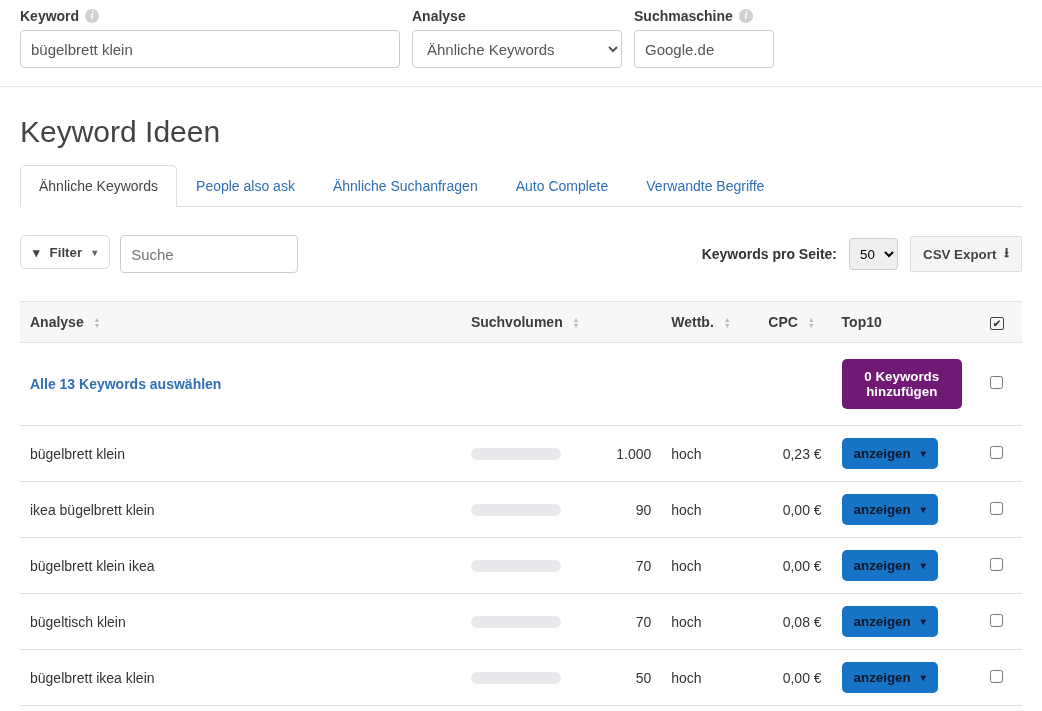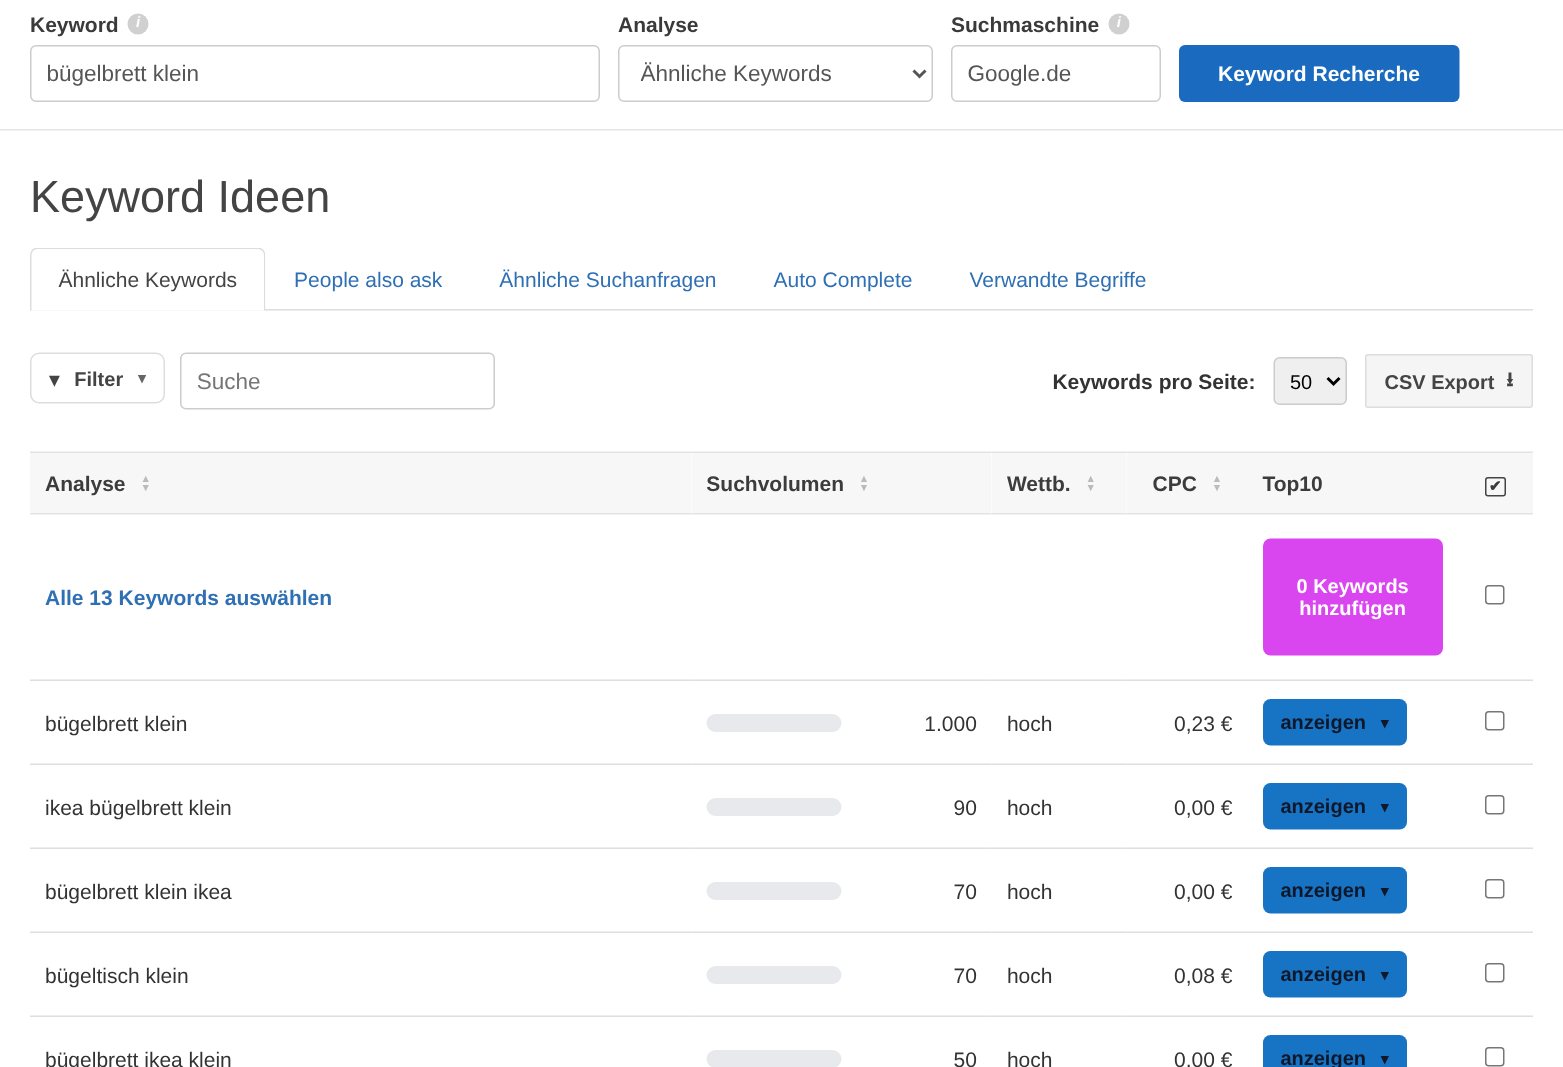--- a/index.html
+++ b/index.html
@@ -18,36 +18,36 @@
   .btn-primary { background:#1a6bbf; color:#fff; border:none; height:38px; padding:0 26px; font-weight:600; }
   .page { padding: 10px 20px 0 20px; }
   h1.page-title { font-size: 30px; font-weight: 400; color:#444; margin: 18px 0 16px 0; }
   .tabs { display:flex; border-bottom:1px solid #ddd; }
   .tab { padding: 12px 18px; color:#2f6fb4; cursor:pointer; border:1px solid transparent; border-bottom:none; border-top-left-radius:5px; border-top-right-radius:5px; }
   .tab.active { color:#444; border-color:#ddd; background:#fff; position:relative; }
   .tab.active::after { content:""; position:absolute; left:0; right:0; bottom:-1px; height:1px; background:#fff; }
   .toolbar { display:flex; align-items:center; justify-content:space-between; margin:28px 0 28px 0; }
   .toolbar-left { display:flex; gap:10px; }
   .filter-btn { height:34px; border:1px solid #ddd; border-radius:6px; background:#fff; padding:0 12px; display:inline-flex; align-items:center; gap:10px; color:#444; cursor:pointer; font-weight:600; }
-  .search-box { height:34px; border:1px solid #ccc; border-radius:6px; padding:0 10px; width:210px; font-size:14px; col }
+  .search-box { height:34px; border:1px solid #ccc; border-radius:6px; padding:0 10px; width:178px; font-size:14px; col }
   .toolbar-right { display:flex; align-items:center; gap:12px; }
   .per-page-label { font-weight:700; color:#333; }
   .per-page-select { height:32px; border:1px solid #ccc; border-radius:4px; padding:0 6px; }
   .export-btn { height:36px; border:1px solid #ddd; background:#f5f5f5; border-radius:2px; padding:0 12px; display:inline-flex; align-items:center; gap:8px; color:#444; cursor:pointer; font-weight:600; }
   table { width:100%; border-collapse:collapse; }
   thead th { background:#f7f7f7; text-align:left; font-size:14px; font-weight:700; color:#3c3c3c; padding:12px 10px; border-top:1px solid #e3e3e3; border-bottom:1px solid #e3e3e3; position:relative; }
   thead th.right { text-align:center; }
   .sort-arrows { display:inline-flex; flex-direction:column; font-size:7px; color:#bbb; line-height:6px; margin-left:6px; vertical-align:middle; }
   .checkhead { width:40px; text-align:center; }
   tbody td { padding:12px 10px; border-bottom:1px solid #dedede; font-size:14px; color:#333; }
   tbody td.right { text-align:right; }
   tbody td.center { text-align:center; }
   .select-all-row td { padding-top:16px; padding-bottom:16px; }
   .select-all-link { color:#2f6fb4; font-weight:700; cursor:pointer; }
-  .add-kw-btn { background:#d946ef; color:#fff; border:none; border-radius:5px; padding:24px 14px; font-weight:700; cursor:pointer; }
+  .add-kw-btn { background:#701a75; color:#fff; border:none; border-radius:5px; padding:10px 14px; font-weight:700; cursor:pointer; }
   .bar-wrap { width:90px; height:12px; background:#e7e9ec; border-radius:10px; overflow:hidden; display:inline-block; vertical-align:middle; }
   .bar-fill { height:100%; background:#2f6fb4; border-radius:10px; }
   .vol-cell { display:flex; align-items:center; justify-content:space-between; gap:10px; }
   .vol-num { min-width:60px; text-align:right; color:#333; }
   .show-btn { background:#1774c4; color:#0f172a; border:none; border-radius:5px; padding:8px 12px; font-weight:600; cursor:pointer; display:inline-flex; align-items:center; gap:10px; }
   .show-btn .chev { font-size:10px; }
   .col-kw { width:44%; }
   .col-vol { width:20%; }
   .col-comp { width:9%; }
   .col-cpc { width:8%; }
@@ -75,21 +75,20 @@
       <option>Ähnliche Keywords</option>
     </select>
   </div>
   <div class="group">
     <label>
       <span>Suchmaschine</span>
       <span class="info-dot">i</span>
     </label>
     <input type="text" class="se-input" value="Google.de" style="">
   </div>
-  <button class="btn btn-primary">Keyword Recherche</button>
 </div>
 
 <div class="page">
   <h1 class="page-title">Keyword Ideen</h1>
 
   <div class="tabs" id="tabs-container">
       <div class="tab active">Ähnliche Keywords</div>
       <div class="tab">People also ask</div>
       <div class="tab">Ähnliche Suchanfragen</div>
       <div class="tab">Auto Complete</div>

